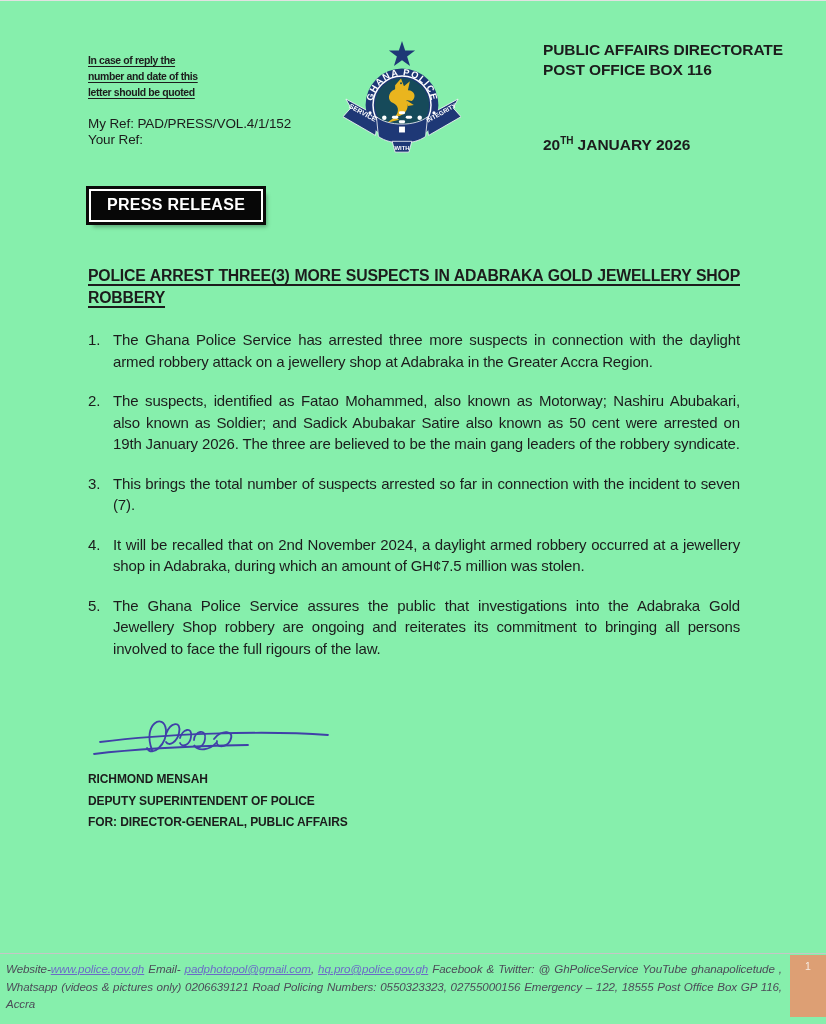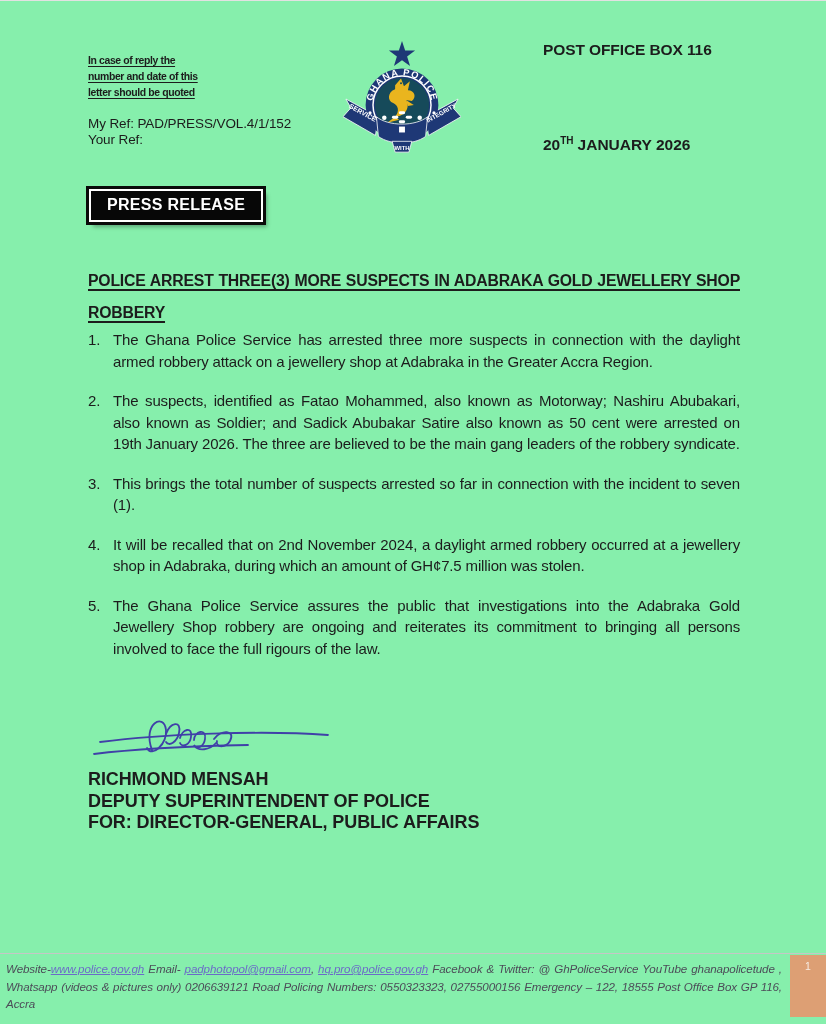--- a/index.html
+++ b/index.html
@@ -36,34 +36,34 @@
     position:absolute;left:89px;top:189px;
     background:#070707;border:2px solid #ffffff;outline:3px solid #0a0a0a;
     box-shadow:4px 5px 4px rgba(0,0,0,0.30);
     padding:5px 16px 6px 16px;
   }
   .press-box span{color:#ffffff;font-weight:bold;font-size:16px;letter-spacing:0.3px;}
 
   
   .doc-title{
     position:absolute;left:88px;top:265px;width:652px;
-    font-size:15.8px;font-weight:bold;line-height:32px;text-align:justify;
+    font-size:15.8px;font-weight:bold;line-height:22px;text-align:justify;
     text-decoration:underline;text-decoration-thickness:1.8px;text-underline-offset:3px;
     letter-spacing:-0.2px;
   }
   .paragraphs{position:absolute;left:88px;top:329px;width:652px;}
   .para{display:flex;margin-bottom:18px;font-size:15px;line-height:21.5px;letter-spacing:-0.15px;}
   .para .num{width:25px;flex:0 0 25px;}
   .para .ptext{flex:1;text-align:justify;}
 
   
   .signature{position:absolute;left:92px;top:706px;width:250px;height:66px;}
   .signatory{
     position:absolute;left:88px;top:769px;
-    font-size:18px;font-weight:bold;line-height:21.5px;letter-spacing:-0.1px;
+    font-size:12px;font-weight:bold;line-height:21.5px;letter-spacing:-0.1px;
   }
 
   
   .footer-rule{position:absolute;left:0;top:953px;width:826px;height:1px;background:#c6c6c6;}
   .footer-text{
     position:absolute;left:6px;top:960px;width:776px;
     font-size:11.6px;font-style:italic;color:#4c4c58;line-height:17.5px;
     text-align:justify;letter-spacing:-0.1px;
   }
   .footer-text .lnk{color:#6b6bc8;text-decoration:underline;cursor:pointer;}
@@ -125,20 +125,21 @@
     <path d="M34,78 C46,88 74,88 86,78 L84,98 C72,107 48,107 36,98 Z" fill="#1e3876" stroke="#ffffff" stroke-width="0.8"></path>
     <path d="M50,103 L70,103 L67,114 L53,114 Z" fill="#1e3876" stroke="#ffffff" stroke-width="0.8"></path>
     <rect x="57" y="88" width="6" height="6" fill="#ffffff"></rect>
 
     <text x="19" y="76" font-size="7" font-weight="bold" fill="#ffffff" text-anchor="middle" transform="rotate(29 19 76)" font-family="Liberation Sans, sans-serif">SERVICE</text>
     <text x="101" y="76" font-size="6.3" font-weight="bold" fill="#ffffff" text-anchor="middle" transform="rotate(-29 101 76)" font-family="Liberation Sans, sans-serif">INTEGRITY</text>
     <text x="60" y="111.5" font-size="6" font-weight="bold" fill="#ffffff" text-anchor="middle" font-family="Liberation Sans, sans-serif">WITH</text>
   </svg>
 
   <div class="hq-block">
+    <div>PUBLIC AFFAIRS DIRECTORATE</div>
     <div>POST OFFICE BOX 116</div>
   </div>
   <div class="date-line">
     <span>20</span><sup>TH</sup><span class="tail">JANUARY 2026</span>
   </div>
 
   <div class="press-box">
     <span>PRESS RELEASE</span>
   </div>
 
@@ -148,21 +149,21 @@
     <div class="para">
       <span class="num">1.</span>
       <span class="ptext">The Ghana Police Service has arrested three more suspects in connection with the daylight armed robbery attack on a jewellery shop at Adabraka in the Greater Accra Region.</span>
     </div>
     <div class="para">
       <span class="num">2.</span>
       <span class="ptext">The suspects, identified as Fatao Mohammed, also known as Motorway; Nashiru Abubakari, also known as Soldier; and Sadick Abubakar Satire also known as 50 cent were arrested on 19th January 2026. The three are believed to be the main gang leaders of the robbery syndicate.</span>
     </div>
     <div class="para">
       <span class="num">3.</span>
-      <span class="ptext">This brings the total number of suspects arrested so far in connection with the incident to seven (1).</span>
+      <span class="ptext">This brings the total number of suspects arrested so far in connection with the incident to seven (7).</span>
     </div>
     <div class="para">
       <span class="num">4.</span>
       <span class="ptext">It will be recalled that on 2nd November 2024, a daylight armed robbery occurred at a jewellery shop in Adabraka, during which an amount of GH¢7.5 million was stolen.</span>
     </div>
     <div class="para">
       <span class="num">5.</span>
       <span class="ptext">The Ghana Police Service assures the public that investigations into the Adabraka Gold Jewellery Shop robbery are ongoing and reiterates its commitment to bringing all persons involved to face the full rigours of the law.</span>
     </div>
   </div>

